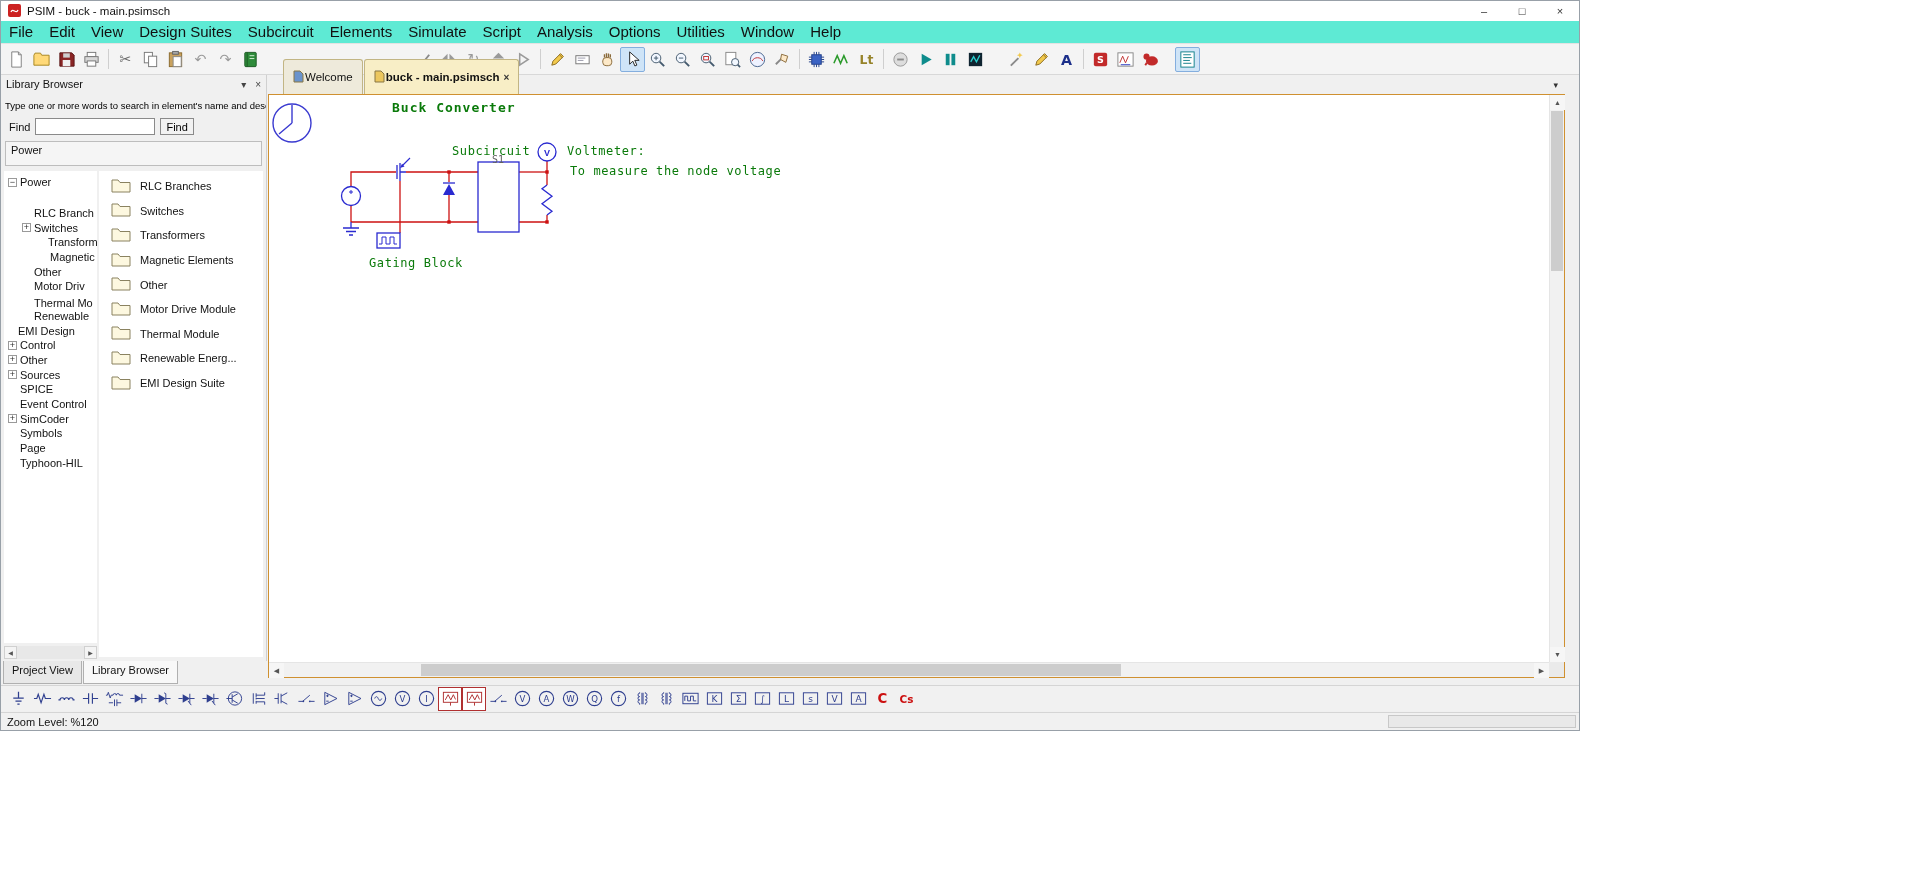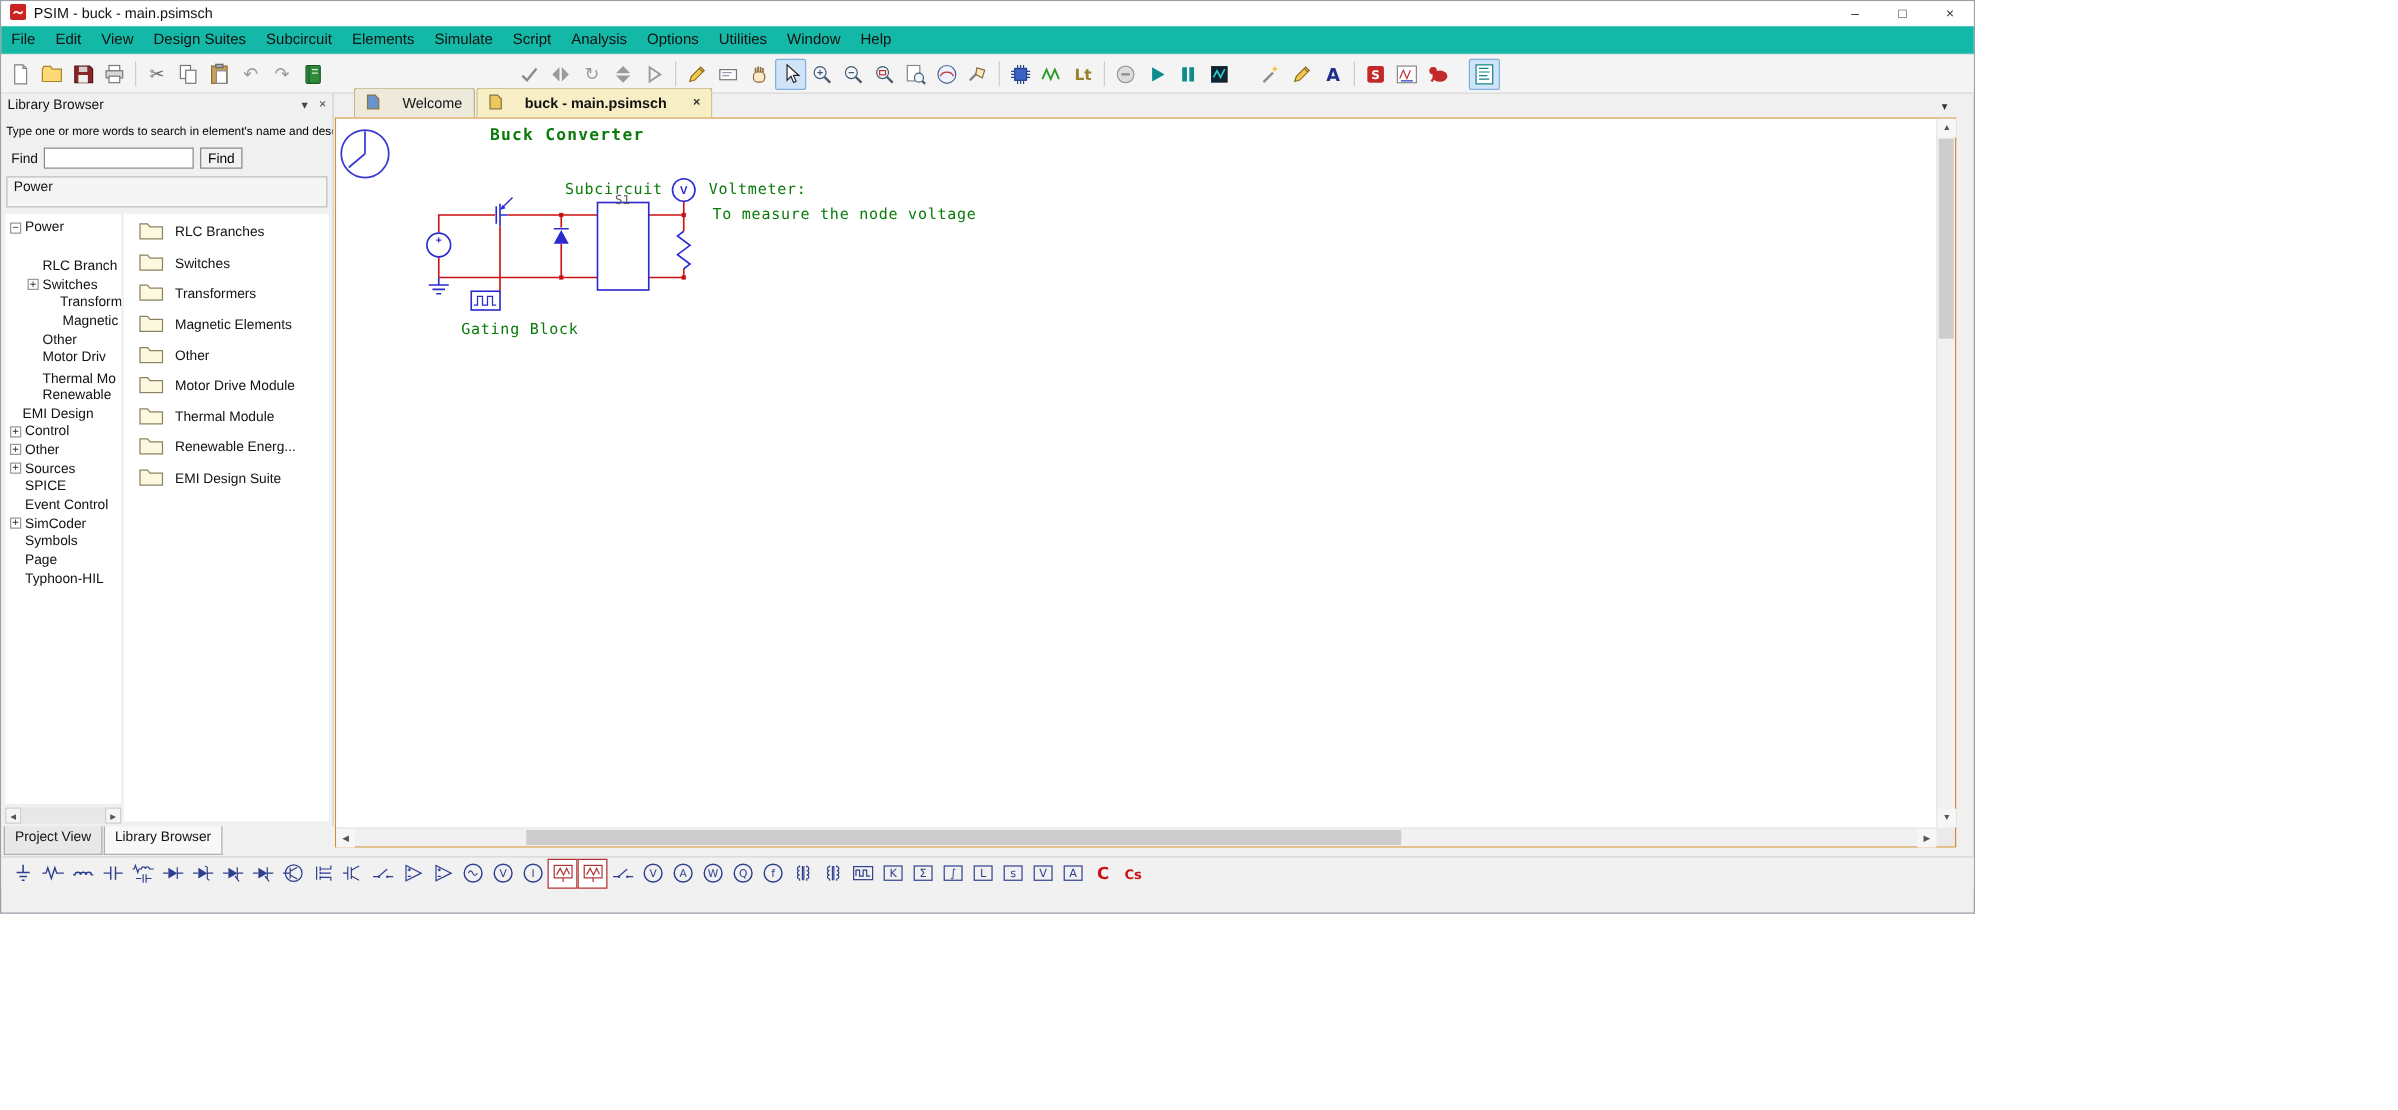--- a/index.html
+++ b/index.html
@@ -1,21 +1,21 @@
 <!DOCTYPE html>
 <html><head>
 <meta charset="utf-8">
 <style>
 *{box-sizing:border-box;margin:0;padding:0}
 body{width:1918px;height:888px;background:#fff;font-family:"Liberation Sans",sans-serif;overflow:hidden;position:relative;color:#111}
 .app{position:absolute;left:0;top:0;width:1580px;height:731px;background:#f0f0f0;border:1px solid #98a0a8}
 .titlebar{position:absolute;left:0;top:0;width:100%;height:20px;background:#fff;display:flex;align-items:center;gap:6px;padding-left:7px;font-size:11.5px}
 .win-controls{position:absolute;right:0;top:0;height:20px;display:flex}
 .win-btn{width:38px;height:20px;display:flex;align-items:center;justify-content:center;font-size:11px;color:#333}
-.menubar{position:absolute;left:0;top:20px;width:100%;height:23px;background:#14b8a6;border-bottom:1px solid #e3e3e3;display:flex;align-items:flex-start;font-size:12px}
+.menubar{position:absolute;left:0;top:20px;width:100%;height:23px;background:#5eead4;border-bottom:1px solid #e3e3e3;display:flex;align-items:flex-end;font-size:15px}
 .menu-item{padding:3px 8px;cursor:default}
 .toolbar{position:absolute;left:0;top:43px;width:100%;height:31px;background:#f4f4f4;border-bottom:1px solid #d8d8d8;display:flex;align-items:center;padding-left:3px}
 .tb-btn{width:25px;height:25px;flex:0 0 auto;display:flex;align-items:center;justify-content:center;border:1px solid transparent;border-radius:2px}
 .tb-btn.active{background:#cfe4f7;border-color:#84aede}
 .tb-sep{width:1px;height:20px;background:#cfcfcf;margin:0 4px;flex:0 0 auto}
 .panel{position:absolute;left:0;top:74px;width:266px;height:586px;background:#f0f0f0;border-right:1px solid #d0d0d0}
 .panel-header{height:18px;display:flex;align-items:center;justify-content:space-between;padding:0 5px;font-size:11px}
 .ph-icons{display:flex;gap:9px;color:#444;font-size:10px}
 .panel-hint{margin-top:7px;font-size:9.5px;white-space:nowrap;overflow:hidden;padding:0 4px;color:#000}
 .find-row{display:flex;align-items:center;gap:5px;margin:7px 6px 0 8px;font-size:11px}
@@ -29,21 +29,21 @@
 .expander-spacer{width:12px;flex:0 0 auto}
 .folders{flex:1;background:#fff;margin-left:2px;padding-top:3px}
 .folder-row{height:24.6px;display:flex;align-items:center;gap:9px;padding-left:12px;font-size:11px}
 .tree-scroll{position:absolute;left:3px;bottom:2px;width:93px;height:13px;background:#e8e8e8;display:flex;align-items:center;justify-content:space-between}
 .ts-arrow{width:13px;height:13px;background:#f4f4f4;border:1px solid #d0d0d0;font-size:6px;color:#555;display:flex;align-items:center;justify-content:center}
 .panel-tabs{position:absolute;left:0;top:660px;width:318px;height:23px;display:flex;align-items:stretch;background:#f0f0f0;padding-left:2px;gap:1px}
 .ptab{border:1px solid #b0b0b0;border-top:none;padding:3px 8px;font-size:11px;background:#e8e8e8}
 .ptab.active{background:#f8f8f8}
 .docarea{position:absolute;left:267px;top:74px;width:1298px;height:608px}
 .tabstrip{position:relative;height:19px;display:flex;align-items:flex-end;padding-left:15px}
-.dtab{display:flex;align-items:center;gap:18px;height:24px;padding:4px 9px;font-size:11.5px;border:1px solid #c2b584;border-bottom:none;border-radius:3px 3px 0 0;background:#eeeadb;margin-right:1px}
+.dtab{display:flex;align-items:center;gap:1px;height:35px;padding:4px 9px;font-size:11.5px;border:1px solid #c2b584;border-bottom:none;border-radius:3px 3px 0 0;background:#eeeadb;margin-right:1px}
 .dtab.active{background:#f8eec6;font-weight:bold}
 .dtab-close{font-size:10px;color:#333;margin-left:3px}
 .tabstrip-dd{position:absolute;right:8px;bottom:4px;font-size:9px;color:#333}
 .canvas-frame{position:absolute;left:0;top:19px;width:1297px;height:584px;border:1px solid #cf9030;background:#fff}
 .canvas{position:absolute;left:0;top:0;right:15px;bottom:15px;overflow:hidden;background:#fff}
 .vscroll{position:absolute;top:0;right:0;width:15px;bottom:15px;background:#f1f1f1;border-left:1px solid #e5e5e5}
 .hscroll{position:absolute;left:0;bottom:0;right:15px;height:15px;background:#f1f1f1;border-top:1px solid #e5e5e5}
 .corner{position:absolute;right:0;bottom:0;width:15px;height:15px;background:#eaeaea}
 .sarrow{position:absolute;width:15px;height:15px;display:flex;align-items:center;justify-content:center;font-size:7px;color:#555;background:#f6f6f6}
 .vthumb{position:absolute;left:1px;right:1px;top:16px;height:160px;background:#cdcdcd}
@@ -814,14 +814,18 @@
           <text x="10" y="15" font-size="14" text-anchor="middle" fill="#cc1111" font-weight="bold" font-family="DejaVu Sans, sans-serif">C</text>
         </svg>
       </div>
       <div class="el-btn">
         <svg width="19" height="19" viewBox="0 0 20 20">
           <text x="10" y="15" font-size="11" text-anchor="middle" fill="#cc1111" font-weight="bold" font-family="DejaVu Sans, sans-serif">Cs</text>
         </svg>
       </div>
     </div>
 
+  <div class="statusbar">
+    <span>Zoom Level: %120</span>
+    <span class="status-right"></span>
+  </div>
 
 </div>
 
 </body></html>

